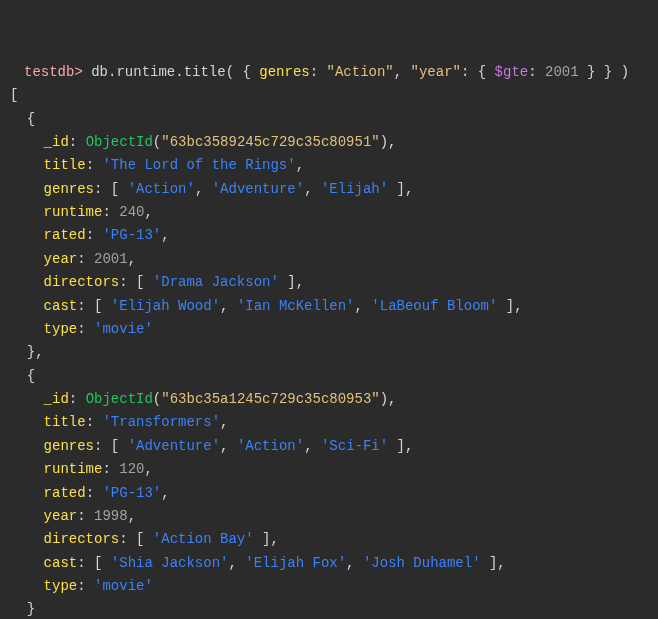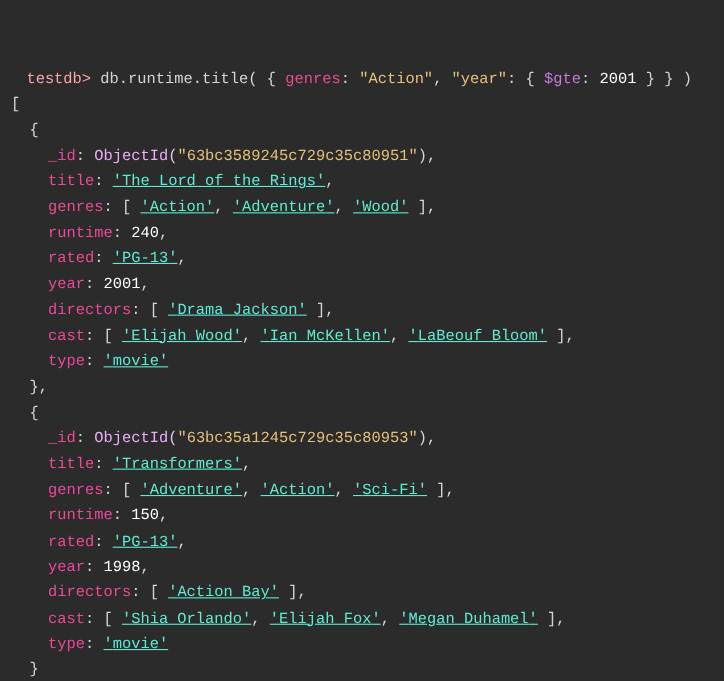--- a/index.html
+++ b/index.html
@@ -10,49 +10,49 @@
     line-height: 1.67;
     color: #d4d4d4;
     padding: 14px 10px;
     white-space: pre;
     width: 658px;
     height: 619px;
     overflow: hidden;
   }
   .prompt { color: #fca5a5; margin-left: 14px; }
   .plain { color: #d4d4d4; }
-  .key { color: #ec4899; }
-  .str { color: #5eead4; text-decoration: underline; }
+  .key { color: #fde047; }
+  .str { color: #3b82f6; }
   .qstr { color: #e5c07b; }
-  .num { color: #ffffff; }
-  .func { color: #f0abfc; }
+  .num { color: #a3a3a3; }
+  .func { color: #22c55e; }
   .op { color: #c678dd; }
 </style>
 </head>
 <body>
 
 <div><span class="prompt"><span>testdb&gt;</span> </span><span class="plain"><span>db</span>.<span>runtime</span>.<span>title</span><span>( {</span> <span class="key">genres</span>: <span class="qstr">"Action"</span>, <span class="qstr">"year"</span>: { <span class="op">$gte</span>: <span class="num">2001</span> <span>} } )</span></span>
 <span class="plain">[</span>
 <span>  {
     <span class="key">_id</span>: <span class="func">ObjectId</span>(<span class="qstr">"<span>63bc3589245c729c35c80951</span>"</span>),
     <span class="key">title</span>: <span class="str">'<span>The Lord of the Rings</span>'</span>,
-    <span class="key">genres</span>: [ <span class="str">'<span>Action</span>'</span>, <span class="str">'<span>Adventure</span>'</span>, <span class="str">'<span>Wood</span>'</span> ],
+    <span class="key">genres</span>: [ <span class="str">'<span>Action</span>'</span>, <span class="str">'<span>Adventure</span>'</span>, <span class="str">'<span>Elijah</span>'</span> ],
     <span class="key">runtime</span>: <span class="num">240</span>,
     <span class="key">rated</span>: <span class="str">'<span>PG-13</span>'</span>,
     <span class="key">year</span>: <span class="num">2001</span>,
     <span class="key">directors</span>: [ <span class="str">'<span>Drama Jackson</span>'</span> ],
     <span class="key">cast</span>: [ <span class="str">'<span>Elijah Wood</span>'</span>, <span class="str">'<span>Ian McKellen</span>'</span>, <span class="str">'<span>LaBeouf Bloom</span>'</span> ],
     <span class="key">type</span>: <span class="str">'<span>movie</span>'</span>
   },</span>
 <span>  {
     <span class="key">_id</span>: <span class="func">ObjectId</span>(<span class="qstr">"<span>63bc35a1245c729c35c80953</span>"</span>),
     <span class="key">title</span>: <span class="str">'<span>Transformers</span>'</span>,
     <span class="key">genres</span>: [ <span class="str">'<span>Adventure</span>'</span>, <span class="str">'<span>Action</span>'</span>, <span class="str">'<span>Sci-Fi</span>'</span> ],
-    <span class="key">runtime</span>: <span class="num">150</span>,
+    <span class="key">runtime</span>: <span class="num">120</span>,
     <span class="key">rated</span>: <span class="str">'<span>PG-13</span>'</span>,
     <span class="key">year</span>: <span class="num">1998</span>,
     <span class="key">directors</span>: [ <span class="str">'<span>Action Bay</span>'</span> ],
-    <span class="key">cast</span>: [ <span class="str">'<span>Shia Orlando</span>'</span>, <span class="str">'<span>Elijah Fox</span>'</span>, <span class="str">'<span>Megan Duhamel</span>'</span> ],
+    <span class="key">cast</span>: [ <span class="str">'<span>Shia Jackson</span>'</span>, <span class="str">'<span>Elijah Fox</span>'</span>, <span class="str">'<span>Josh Duhamel</span>'</span> ],
     <span class="key">type</span>: <span class="str">'<span>movie</span>'</span>
   }</span>
 
 </div>
 
 
 </body></html>

